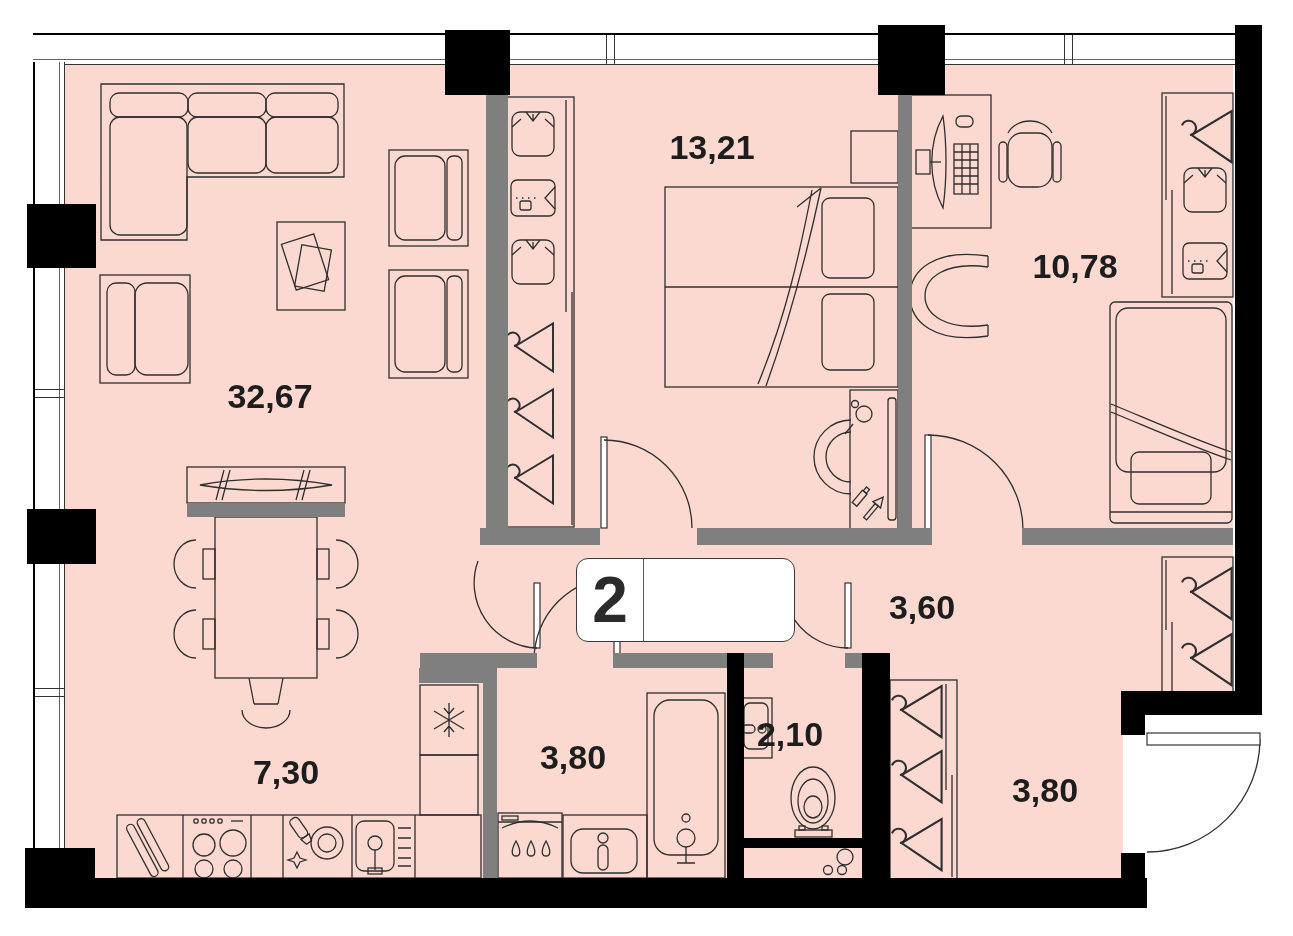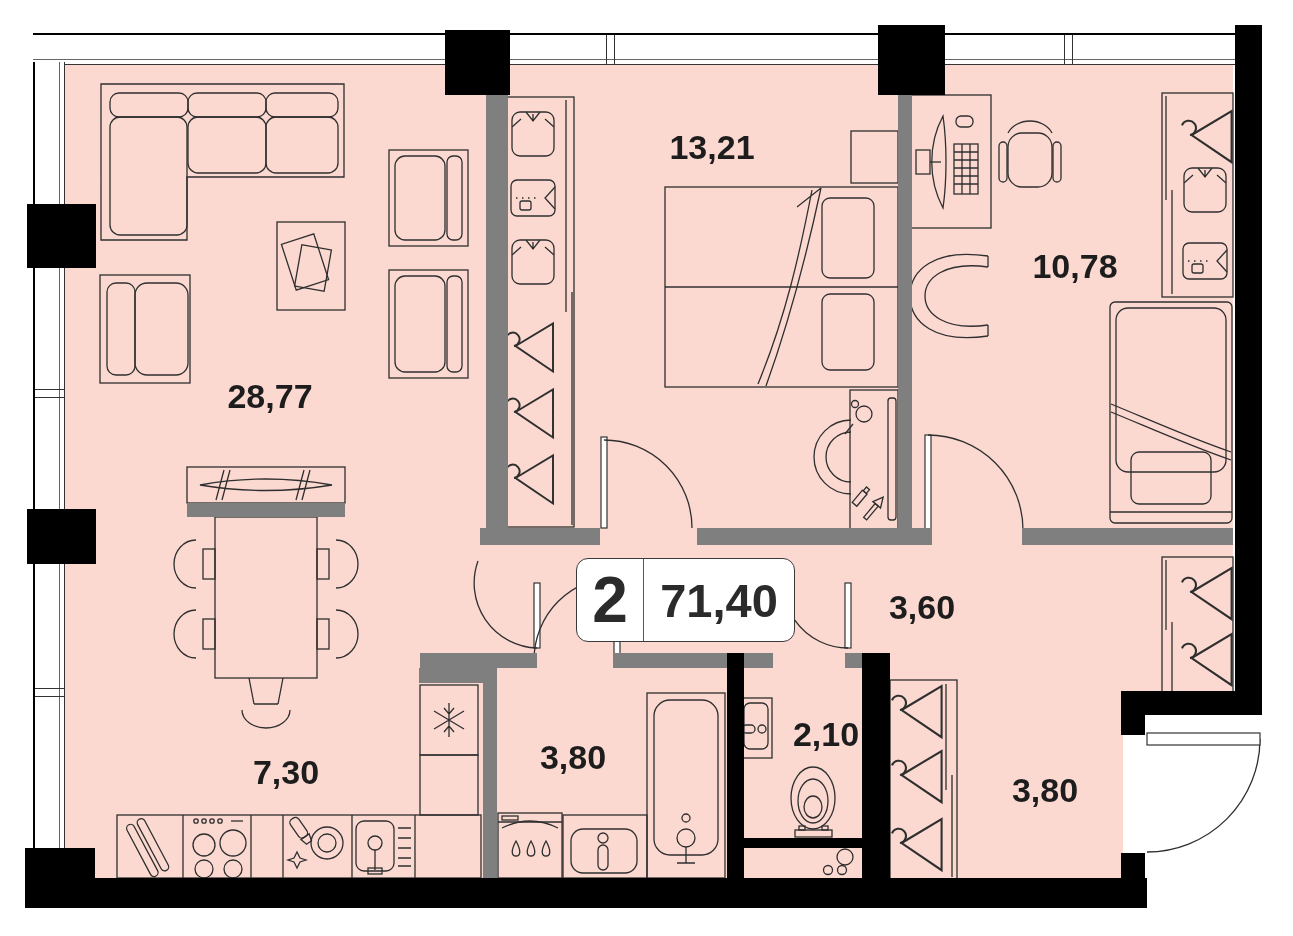--- a/index.html
+++ b/index.html
@@ -355,27 +355,26 @@
   <div class="wb" style="left:1235px;top:25px;width:27px;height:690px;"></div>
   <div class="wb" style="left:1121px;top:691px;width:118px;height:24px;"></div>
   <div class="wb" style="left:1121px;top:715px;width:24px;height:20px;"></div>
   <div class="wb" style="left:1121px;top:853px;width:24px;height:30px;"></div>
   <div class="wb" style="left:95px;top:878px;width:1052px;height:30px;"></div>
   <div class="wb" style="left:25px;top:848px;width:70px;height:60px;"></div>
   <div class="wb" style="left:727px;top:653px;width:17px;height:225px;"></div>
   <div class="wb" style="left:862px;top:653px;width:28px;height:225px;"></div>
   <div class="wb" style="left:744px;top:838px;width:118px;height:10px;"></div>
 
-  <div class="lbl" style="left:270px;top:396px;">28,77</div>
+  <div class="lbl" style="left:270px;top:396px;">32,67</div>
   <div class="lbl" style="left:712px;top:147px;">13,21</div>
   <div class="lbl" style="left:1075px;top:266px;">10,78</div>
   <div class="lbl" style="left:922px;top:607px;">3,60</div>
   <div class="lbl" style="left:268px;top:772px;margin-left:18px;">7,30</div>
   <div class="lbl" style="left:573px;top:757px;">3,80</div>
-  <div class="lbl" style="left:826px;top:734px;">2,10</div>
+  <div class="lbl" style="left:790px;top:734px;">2,10</div>
   <div class="lbl" style="left:1045px;top:790px;">3,80</div>
 
   <div id="unit-card">
     <div class="cell1">2</div>
-    <div class="cell2">71,40</div>
   </div>
 
 </div>
 
 </body></html>

